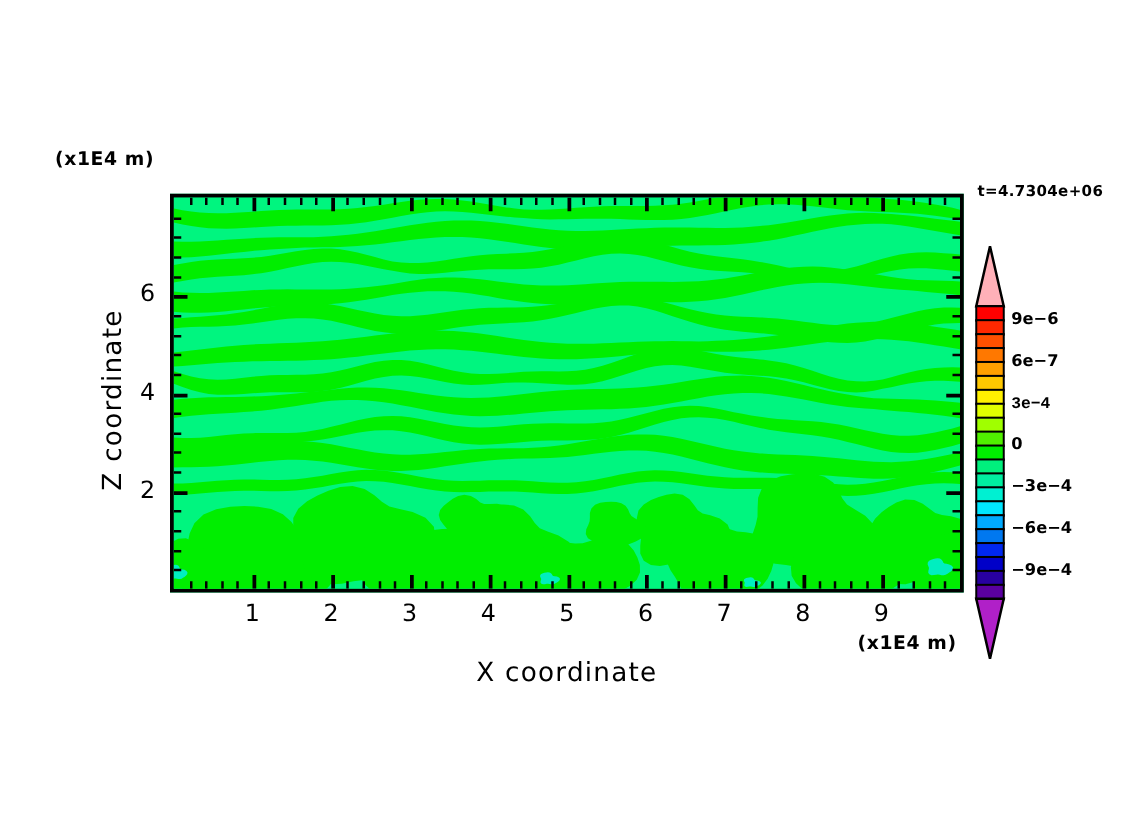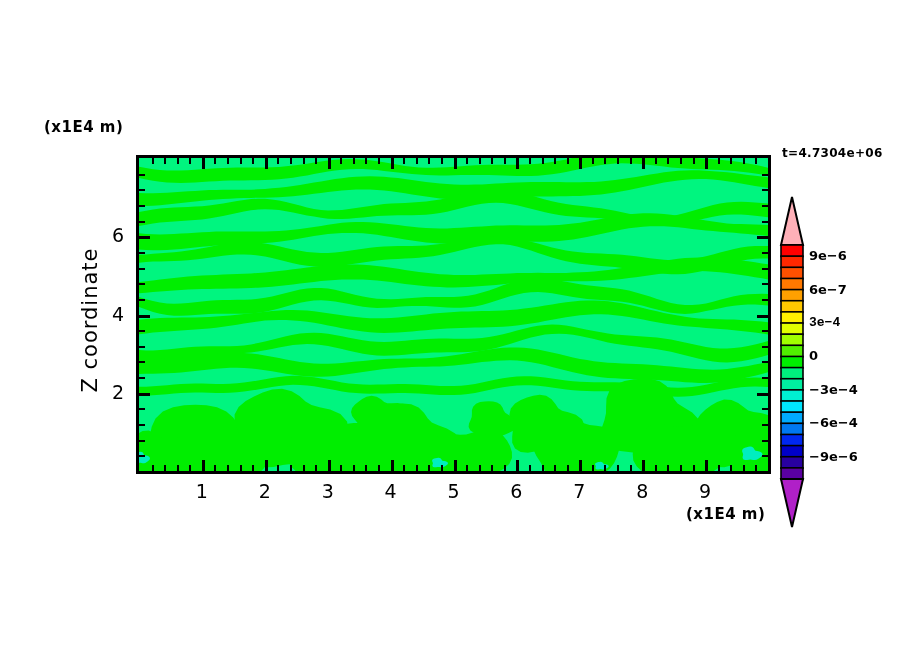--- a/index.html
+++ b/index.html
@@ -49,20 +49,21 @@
 </head>
 <body>
 
 <div id="stage">
 
 
   <div class="txt" id="y-units">(x1E4 m)</div>
   <div class="txt" id="x-units">(x1E4 m)</div>
   <div class="txt" id="tstamp">t=4.7304e+06</div>
 
+  <div class="txt" id="x-axis-title">X coordinate</div>
   <div class="txt" id="y-axis-title">Z coordinate</div>
 
   <div id="plot">
     <svg width="629" height="313" viewBox="0 0 629 313" preserveAspectRatio="none">
       <rect x="0" y="0" width="629" height="313" fill="#00F57F"></rect>
       <g id="bands">
           <path d="M0.0,8.8 L7.0,10.1 L14.0,11.2 L21.0,12.0 L28.0,12.4 L35.0,12.6 L42.0,12.5 L49.0,12.2 L56.0,11.8 L63.0,11.3 L70.0,10.8 L77.0,10.3 L84.0,10.0 L91.0,9.8 L98.0,9.6 L105.0,9.6 L112.0,9.6 L119.0,9.5 L126.0,9.5 L133.0,9.3 L140.0,8.9 L147.0,8.3 L154.0,7.6 L161.0,6.7 L168.0,5.7 L175.0,4.6 L182.0,3.6 L189.0,2.6 L196.0,1.8 L203.0,1.3 L210.0,1.1 L217.0,1.2 L224.0,1.6 L231.0,2.3 L238.0,3.2 L245.0,4.3 L252.0,5.5 L259.0,6.7 L266.0,7.9 L273.0,8.8 L280.0,9.6 L287.0,9.8 L294.0,9.7 L301.0,9.5 L308.0,9.2 L315.0,8.7 L322.0,8.2 L329.0,7.7 L336.0,7.3 L343.0,7.0 L350.0,6.8 L357.0,6.7 L364.0,6.7 L371.0,6.7 L378.0,6.7 L385.0,6.5 L392.0,6.2 L399.0,5.7 L406.0,5.0 L413.0,4.0 L420.0,2.8 L427.0,1.4 L434.0,-0.2 L441.0,-1.7 L448.0,-3.3 L455.0,-4.6 L462.0,-5.8 L469.0,-6.7 L476.0,-7.2 L483.0,-7.5 L490.0,-7.3 L497.0,-6.9 L504.0,-6.3 L511.0,-5.4 L518.0,-4.5 L525.0,-3.5 L532.0,-2.6 L539.0,-1.7 L546.0,-1.0 L553.0,-0.3 L560.0,0.2 L567.0,0.8 L574.0,1.3 L581.0,1.8 L588.0,2.5 L595.0,3.3 L602.0,4.3 L609.0,5.5 L616.0,6.8 L623.0,8.2 L629.0,9.7 L629.0,17.7 L623.0,16.6 L616.0,15.5 L609.0,14.5 L602.0,13.7 L595.0,13.0 L588.0,12.5 L581.0,12.1 L574.0,11.8 L567.0,11.6 L560.0,11.3 L553.0,11.0 L546.0,10.6 L539.0,10.1 L532.0,9.4 L525.0,8.6 L518.0,7.8 L511.0,7.0 L504.0,6.3 L497.0,5.7 L490.0,5.4 L483.0,5.3 L476.0,5.6 L469.0,6.2 L462.0,7.1 L455.0,8.2 L448.0,9.5 L441.0,11.0 L434.0,12.5 L427.0,13.9 L420.0,15.2 L413.0,16.3 L406.0,17.1 L399.0,17.7 L392.0,18.0 L385.0,18.0 L378.0,17.9 L371.0,17.7 L364.0,17.5 L357.0,17.2 L350.0,17.0 L343.0,16.9 L336.0,16.9 L329.0,17.0 L322.0,17.1 L315.0,17.3 L308.0,17.4 L301.0,17.5 L294.0,17.3 L287.0,17.0 L280.0,16.4 L273.0,16.0 L266.0,15.3 L259.0,14.6 L252.0,13.7 L245.0,12.9 L238.0,12.1 L231.0,11.5 L224.0,11.1 L217.0,11.0 L210.0,11.2 L203.0,11.7 L196.0,12.5 L189.0,13.6 L182.0,14.8 L175.0,16.1 L168.0,17.4 L161.0,18.6 L154.0,19.7 L147.0,20.6 L140.0,21.3 L133.0,21.8 L126.0,22.1 L119.0,22.3 L112.0,22.3 L105.0,22.4 L98.0,22.5 L91.0,22.6 L84.0,22.8 L77.0,23.2 L70.0,23.6 L63.0,24.0 L56.0,24.4 L49.0,24.7 L42.0,24.9 L35.0,24.8 L28.0,24.5 L21.0,23.8 L14.0,22.8 L7.0,21.5 L0.0,20.0 Z" fill="#00EE00" shape-rendering="geometricPrecision"></path>
           <path d="M0.0,35.1 L7.0,35.3 L14.0,35.3 L21.0,35.1 L28.0,34.8 L35.0,34.3 L42.0,33.8 L49.0,33.3 L56.0,32.9 L63.0,32.5 L70.0,32.1 L77.0,31.9 L84.0,31.8 L91.0,31.7 L98.0,31.7 L105.0,31.8 L112.0,31.7 L119.0,31.3 L126.0,30.9 L133.0,30.3 L140.0,29.7 L147.0,28.9 L154.0,28.0 L161.0,27.0 L168.0,25.8 L175.0,24.6 L182.0,23.4 L189.0,22.2 L196.0,21.1 L203.0,20.2 L210.0,19.3 L217.0,18.8 L224.0,18.4 L231.0,18.3 L238.0,18.4 L245.0,18.8 L252.0,19.4 L259.0,20.1 L266.0,21.0 L273.0,22.0 L280.0,22.9 L287.0,23.9 L294.0,24.7 L301.0,25.5 L308.0,26.1 L315.0,26.5 L322.0,26.7 L329.0,26.7 L336.0,26.6 L343.0,26.4 L350.0,26.0 L357.0,25.6 L364.0,25.2 L371.0,24.8 L378.0,24.5 L385.0,24.2 L392.0,24.0 L399.0,23.9 L406.0,23.9 L413.0,24.0 L420.0,24.1 L427.0,24.2 L434.0,24.3 L441.0,24.3 L448.0,24.1 L455.0,23.9 L462.0,23.4 L469.0,22.8 L476.0,22.1 L483.0,21.1 L490.0,20.1 L497.0,18.9 L504.0,17.7 L511.0,16.5 L518.0,15.4 L525.0,14.3 L532.0,13.5 L539.0,12.8 L546.0,12.4 L553.0,12.2 L560.0,12.3 L567.0,12.7 L574.0,13.2 L581.0,13.7 L588.0,14.3 L595.0,15.1 L602.0,16.0 L609.0,16.9 L616.0,17.7 L623.0,18.6 L629.0,19.3 L629.0,30.1 L623.0,29.1 L616.0,27.9 L609.0,26.7 L602.0,25.5 L595.0,24.3 L588.0,23.2 L581.0,22.2 L574.0,21.4 L567.0,21.0 L560.0,21.0 L553.0,21.2 L546.0,21.7 L539.0,22.4 L532.0,23.4 L525.0,24.6 L518.0,26.0 L511.0,27.4 L504.0,28.9 L497.0,30.4 L490.0,31.9 L483.0,33.3 L476.0,34.5 L469.0,35.5 L462.0,36.4 L455.0,37.0 L448.0,37.5 L441.0,37.9 L434.0,38.1 L427.0,38.2 L420.0,38.3 L413.0,38.4 L406.0,38.4 L399.0,38.6 L392.0,38.8 L385.0,39.1 L378.0,39.4 L371.0,39.9 L364.0,40.3 L357.0,40.8 L350.0,41.2 L343.0,41.6 L336.0,41.8 L329.0,41.9 L322.0,41.8 L315.0,41.6 L308.0,41.1 L301.0,40.4 L294.0,39.6 L287.0,38.6 L280.0,37.6 L273.0,36.4 L266.0,35.3 L259.0,34.3 L252.0,33.3 L245.0,32.6 L238.0,32.0 L231.0,31.6 L224.0,31.5 L217.0,31.6 L210.0,31.9 L203.0,32.5 L196.0,33.2 L189.0,34.0 L182.0,34.9 L175.0,35.8 L168.0,36.7 L161.0,37.5 L154.0,38.2 L147.0,38.8 L140.0,39.2 L133.0,39.6 L126.0,39.8 L119.0,39.8 L112.0,39.9 L105.0,40.0 L98.0,40.3 L91.0,40.7 L84.0,41.1 L77.0,41.5 L70.0,42.1 L63.0,42.7 L56.0,43.5 L49.0,44.2 L42.0,45.0 L35.0,45.8 L28.0,46.6 L21.0,47.2 L14.0,47.7 L7.0,47.9 L0.0,48.0 Z" fill="#00EE00" shape-rendering="geometricPrecision"></path>
           <path d="M0.0,54.0 L7.0,52.7 L14.0,51.5 L21.0,50.6 L28.0,50.0 L35.0,49.5 L42.0,49.2 L49.0,49.0 L56.0,48.6 L63.0,48.2 L70.0,47.5 L77.0,46.5 L84.0,45.4 L91.0,44.2 L98.0,43.0 L105.0,41.9 L112.0,41.1 L119.0,40.7 L126.0,40.8 L133.0,41.4 L140.0,42.5 L147.0,44.0 L154.0,45.8 L161.0,47.6 L168.0,49.5 L175.0,51.1 L182.0,52.0 L189.0,52.4 L196.0,52.3 L203.0,51.9 L210.0,51.1 L217.0,50.1 L224.0,49.0 L231.0,47.9 L238.0,46.9 L245.0,46.1 L252.0,45.6 L259.0,45.2 L266.0,44.9 L273.0,44.6 L280.0,44.1 L287.0,43.5 L294.0,42.6 L301.0,41.4 L308.0,39.9 L315.0,38.2 L322.0,36.3 L329.0,34.5 L336.0,32.9 L343.0,31.7 L350.0,31.0 L357.0,30.8 L364.0,31.2 L371.0,32.2 L378.0,33.6 L385.0,35.5 L392.0,37.5 L399.0,39.6 L406.0,41.5 L413.0,43.3 L420.0,44.8 L427.0,46.0 L434.0,47.0 L441.0,47.8 L448.0,48.6 L455.0,49.4 L462.0,50.3 L469.0,51.5 L476.0,52.8 L483.0,54.2 L490.0,55.8 L497.0,57.3 L504.0,58.6 L511.0,59.2 L518.0,59.3 L525.0,59.0 L532.0,58.2 L539.0,56.8 L546.0,55.1 L553.0,53.1 L560.0,51.0 L567.0,48.9 L574.0,47.1 L581.0,45.6 L588.0,44.6 L595.0,44.0 L602.0,43.8 L609.0,44.0 L616.0,44.5 L623.0,45.0 L629.0,45.5 L629.0,59.2 L623.0,58.5 L616.0,57.7 L609.0,57.1 L602.0,56.6 L595.0,56.5 L588.0,56.8 L581.0,57.5 L574.0,58.7 L567.0,60.2 L560.0,61.8 L553.0,63.6 L546.0,65.2 L539.0,66.5 L532.0,67.4 L525.0,67.8 L518.0,67.7 L511.0,67.1 L504.0,66.1 L497.0,65.1 L490.0,64.1 L483.0,62.9 L476.0,61.9 L469.0,61.0 L462.0,60.3 L455.0,59.8 L448.0,59.4 L441.0,59.0 L434.0,58.5 L427.0,57.9 L420.0,57.0 L413.0,55.8 L406.0,54.3 L399.0,52.5 L392.0,50.7 L385.0,48.9 L378.0,47.2 L371.0,45.9 L364.0,45.1 L357.0,44.7 L350.0,45.0 L343.0,45.7 L336.0,47.0 L329.0,48.6 L322.0,50.3 L315.0,52.0 L308.0,53.7 L301.0,55.0 L294.0,56.1 L287.0,56.8 L280.0,57.1 L273.0,57.3 L266.0,57.3 L259.0,57.3 L252.0,57.4 L245.0,57.7 L238.0,58.1 L231.0,58.7 L224.0,59.4 L217.0,60.1 L210.0,60.7 L203.0,61.1 L196.0,61.1 L189.0,60.7 L182.0,59.8 L175.0,58.6 L168.0,57.4 L161.0,56.0 L154.0,54.5 L147.0,53.2 L140.0,52.1 L133.0,51.5 L126.0,51.3 L119.0,51.5 L112.0,52.3 L105.0,53.5 L98.0,54.9 L91.0,56.4 L84.0,57.9 L77.0,59.3 L70.0,60.5 L63.0,61.4 L56.0,62.1 L49.0,62.6 L42.0,63.0 L35.0,63.4 L28.0,63.9 L21.0,64.6 L14.0,65.6 L7.0,66.7 L0.0,68.0 Z" fill="#00EE00" shape-rendering="geometricPrecision"></path>
           <path d="M0.0,75.2 L7.0,75.9 L14.0,76.2 L21.0,76.4 L28.0,76.3 L35.0,76.0 L42.0,75.6 L49.0,75.2 L56.0,74.7 L63.0,74.2 L70.0,73.9 L77.0,73.6 L84.0,73.5 L91.0,73.4 L98.0,73.5 L105.0,73.5 L112.0,73.6 L119.0,73.6 L126.0,73.5 L133.0,73.3 L140.0,73.0 L147.0,72.4 L154.0,71.8 L161.0,71.0 L168.0,70.1 L175.0,69.1 L182.0,67.9 L189.0,66.7 L196.0,65.7 L203.0,64.8 L210.0,64.3 L217.0,63.9 L224.0,63.9 L231.0,64.2 L238.0,64.7 L245.0,65.4 L252.0,66.2 L259.0,67.1 L266.0,68.0 L273.0,68.8 L280.0,69.5 L287.0,70.0 L294.0,70.3 L301.0,70.4 L308.0,70.4 L315.0,70.1 L322.0,69.8 L329.0,69.3 L336.0,68.8 L343.0,68.4 L350.0,68.0 L357.0,67.6 L364.0,67.4 L371.0,67.3 L378.0,67.3 L385.0,67.4 L392.0,67.4 L399.0,67.5 L406.0,67.4 L413.0,67.2 L420.0,66.9 L427.0,66.3 L434.0,65.6 L441.0,64.7 L448.0,63.5 L455.0,62.3 L462.0,61.0 L469.0,59.6 L476.0,58.4 L483.0,57.2 L490.0,56.3 L497.0,55.7 L504.0,55.3 L511.0,55.2 L518.0,55.4 L525.0,56.0 L532.0,56.8 L539.0,57.7 L546.0,58.8 L553.0,60.0 L560.0,61.2 L567.0,62.4 L574.0,63.5 L581.0,64.5 L588.0,65.4 L595.0,65.9 L602.0,66.1 L609.0,66.3 L616.0,66.5 L623.0,66.8 L629.0,67.1 L629.0,78.1 L623.0,77.3 L616.0,76.7 L609.0,76.1 L602.0,75.5 L595.0,74.8 L588.0,74.2 L581.0,73.7 L574.0,73.1 L567.0,72.5 L560.0,71.7 L553.0,70.9 L546.0,70.1 L539.0,69.3 L532.0,68.7 L525.0,68.3 L518.0,68.2 L511.0,68.3 L504.0,68.7 L497.0,69.4 L490.0,70.3 L483.0,71.5 L476.0,72.9 L469.0,74.4 L462.0,76.0 L455.0,77.6 L448.0,79.0 L441.0,80.3 L434.0,81.4 L427.0,82.3 L420.0,83.0 L413.0,83.4 L406.0,83.7 L399.0,83.8 L392.0,83.8 L385.0,83.7 L378.0,83.7 L371.0,83.7 L364.0,83.7 L357.0,83.9 L350.0,84.1 L343.0,84.4 L336.0,84.7 L329.0,85.0 L322.0,85.3 L315.0,85.5 L308.0,85.5 L301.0,85.4 L294.0,85.0 L287.0,84.4 L280.0,83.6 L273.0,82.6 L266.0,81.5 L259.0,80.3 L252.0,79.0 L245.0,77.9 L238.0,76.8 L231.0,75.9 L224.0,75.3 L217.0,74.9 L210.0,74.9 L203.0,75.0 L196.0,75.5 L189.0,76.1 L182.0,76.9 L175.0,77.9 L168.0,79.3 L161.0,80.6 L154.0,81.8 L147.0,82.8 L140.0,83.8 L133.0,84.5 L126.0,85.1 L119.0,85.6 L112.0,85.9 L105.0,86.2 L98.0,86.5 L91.0,86.8 L84.0,87.2 L77.0,87.6 L70.0,88.2 L63.0,88.8 L56.0,89.5 L49.0,90.2 L42.0,90.9 L35.0,91.5 L28.0,91.9 L21.0,92.2 L14.0,92.2 L7.0,91.9 L0.0,91.4 Z" fill="#00EE00" shape-rendering="geometricPrecision"></path>
@@ -278,17 +279,17 @@
         </g>
       <polygon id="cap-bot" points="13,331 24,283 2,283" fill="#B020C8" stroke="#000" stroke-width="2"></polygon>
     </svg>
     <div id="cb-labels">
         <div class="cbl" style="top: 52.1429px;">9e−6</div>
         <div class="cbl" style="top: 85.5714px;">6e−7</div>
         <div class="cbl" style="top: 119px; font-family: Liberation Mono, monospace;">3e−4</div>
         <div class="cbl" style="top: 152.429px;">0</div>
         <div class="cbl" style="top: 185.857px;">−3e−4</div>
         <div class="cbl" style="top: 219.286px;">−6e−4</div>
-        <div class="cbl" style="top: 252.714px;">−9e−6</div>
+        <div class="cbl" style="top: 252.714px;">−9e−4</div>
       </div>
   </div>
 
 </div>
 
 </body></html>

